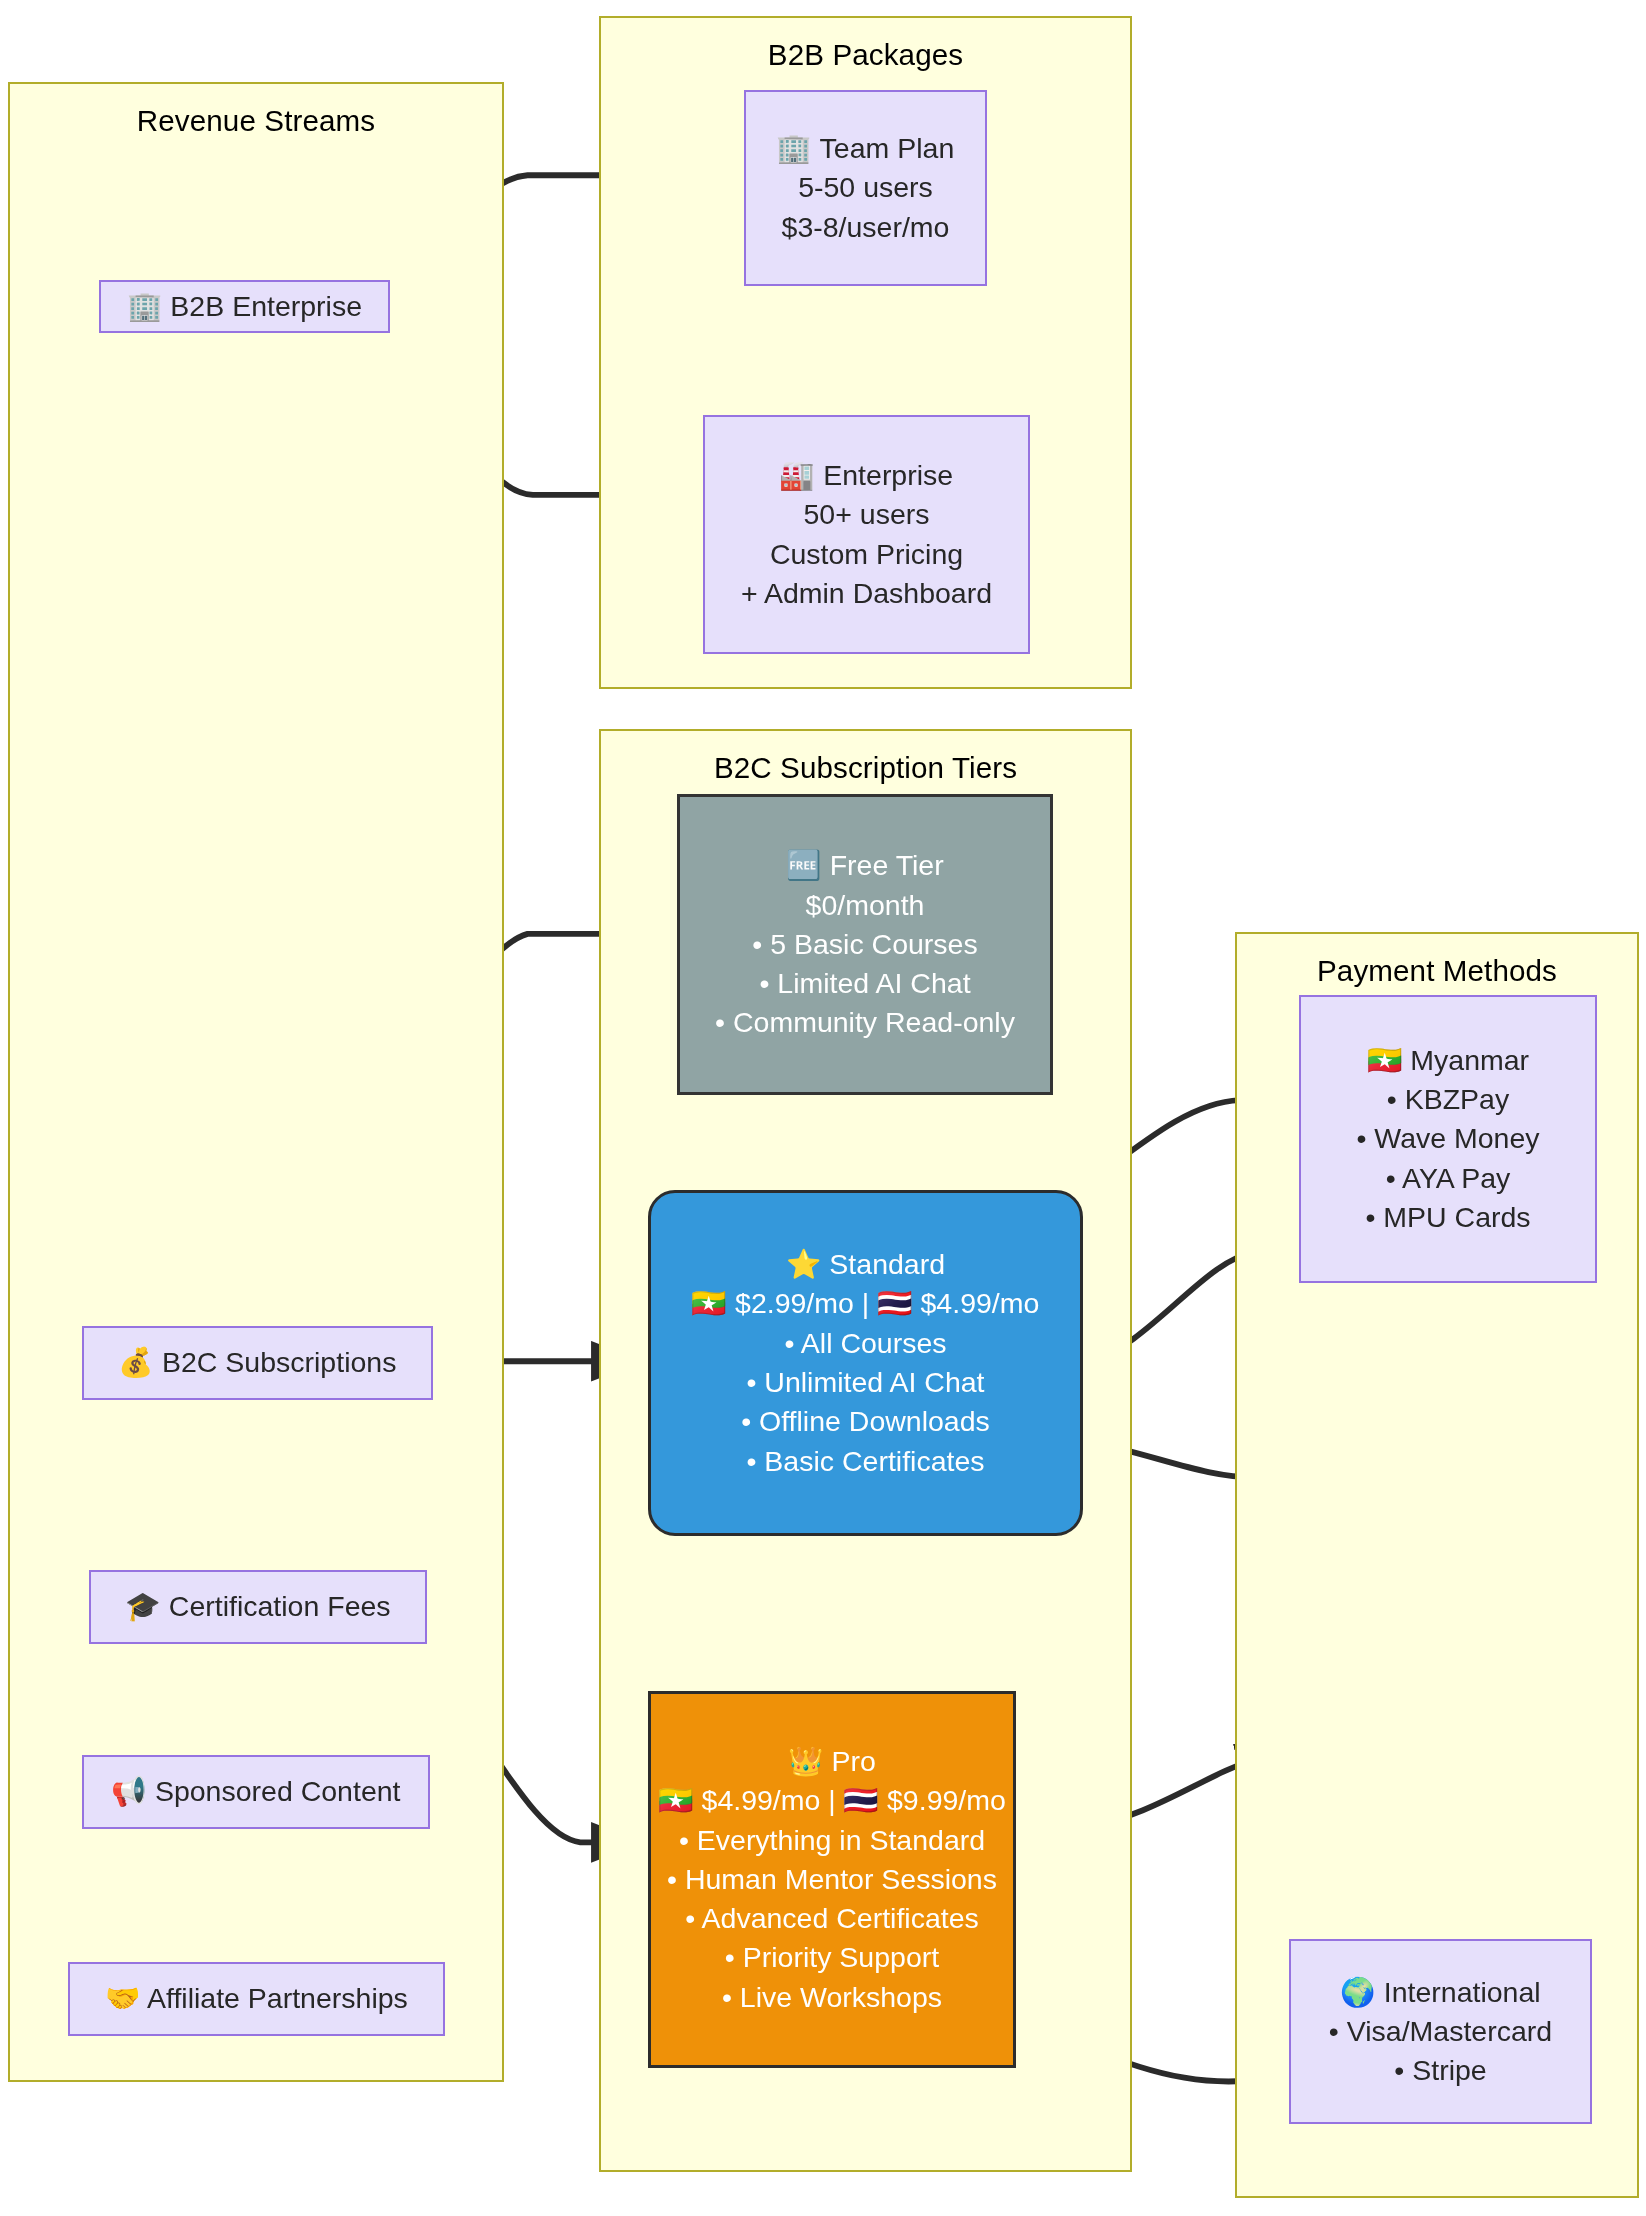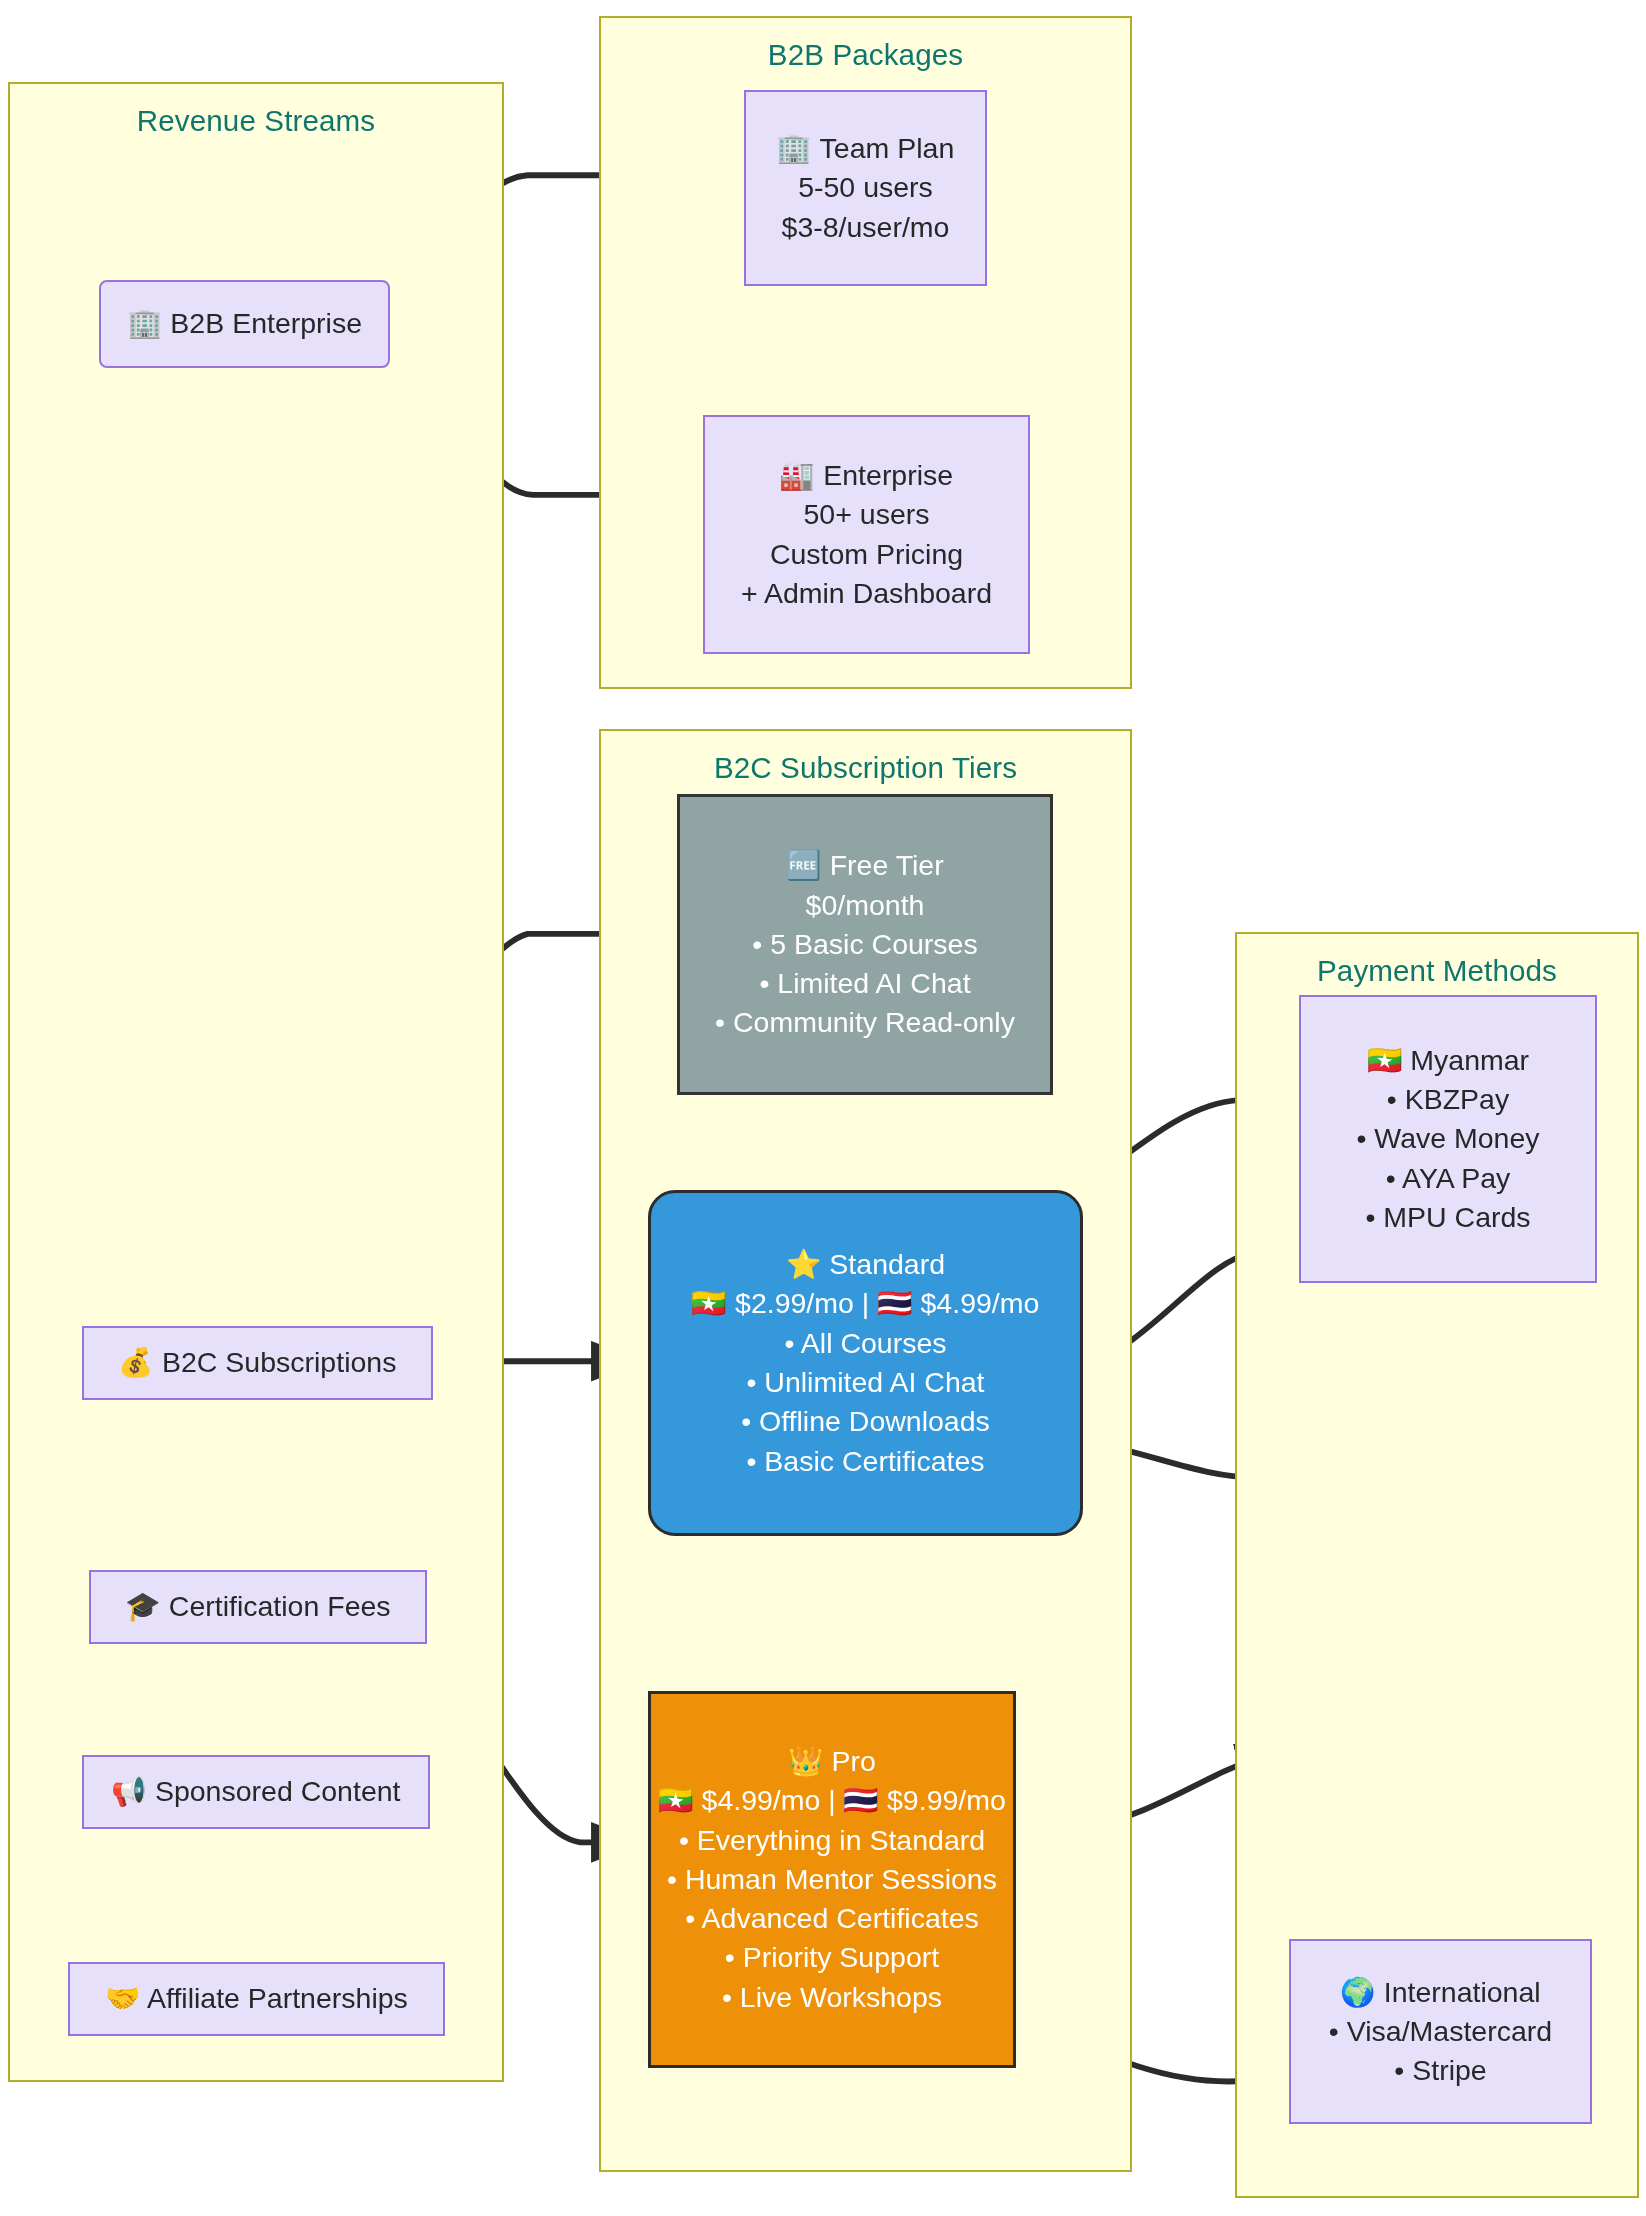--- a/index.html
+++ b/index.html
@@ -14,21 +14,21 @@
     border:2.1px solid #b2ad2a;
     box-sizing:border-box;
   }
   .subgraph-title{
     position:absolute;
     width:100%;
     text-align:center;
     top:20px;
     left:0;
     font-size:29.6px;
-    color:#0f766e;
+    color:#000000;
     letter-spacing:0.1px;
     white-space:nowrap;
   }
 
   
   .node{
     position:absolute;
     box-sizing:border-box;
     display:flex;
     flex-direction:column;
@@ -122,21 +122,21 @@
   </div>
 
   <div class="subgraph" style="left:599px;top:729px;width:533px;height:1443px;">
     <div class="subgraph-title">B2C Subscription Tiers</div>
   </div>
 
   <div class="subgraph" style="left:1235px;top:932px;width:404px;height:1266px;">
     <div class="subgraph-title">Payment Methods</div>
   </div>
 
-  <div class="node plain" style="left:99px;top:280px;width:291px;height:88px;border-radius:8px;">
+  <div class="node plain" style="left:99px;top:280px;width:291px;height:53px;">
     <span class="ln">🏢 B2B Enterprise</span>
   </div>
 
   <div class="node plain" style="left:82px;top:1326px;width:351px;height:74px;">
     <span class="ln">💰 B2C Subscriptions</span>
   </div>
 
   <div class="node plain" style="left:89px;top:1570px;width:338px;height:74px;">
     <span class="ln">🎓 Certification Fees</span>
   </div>

